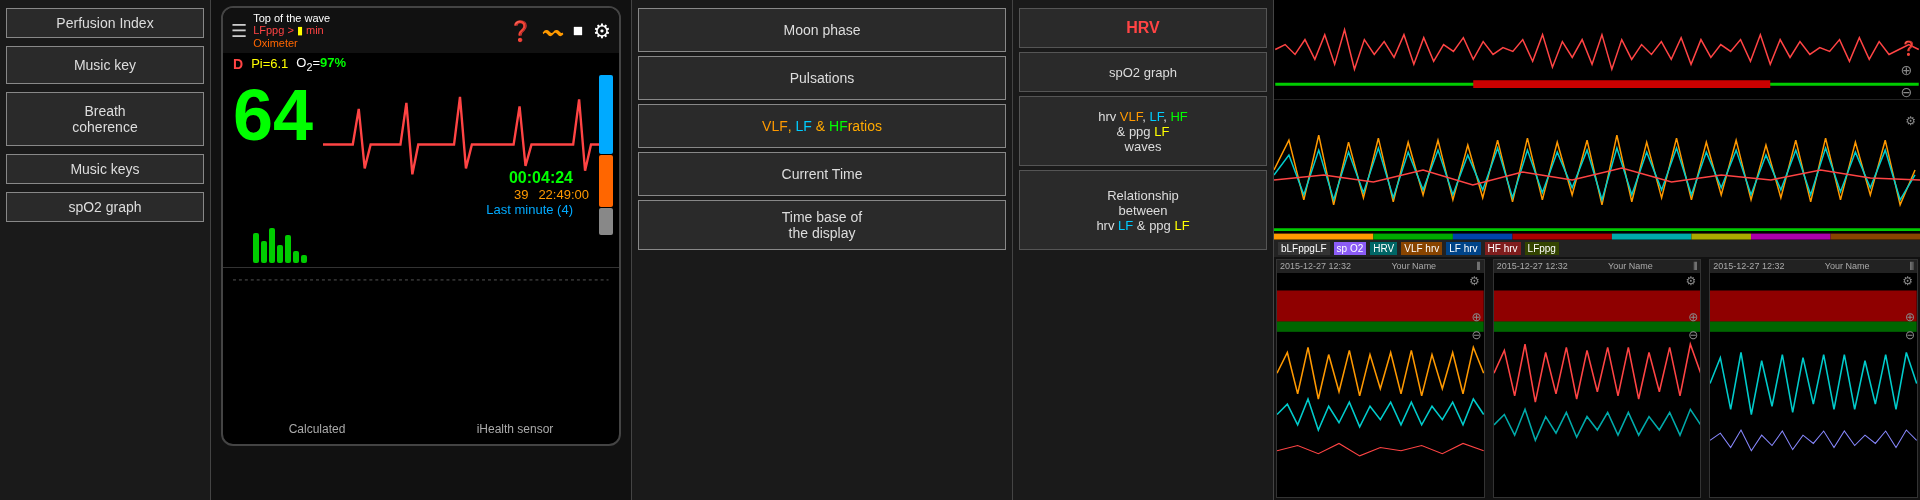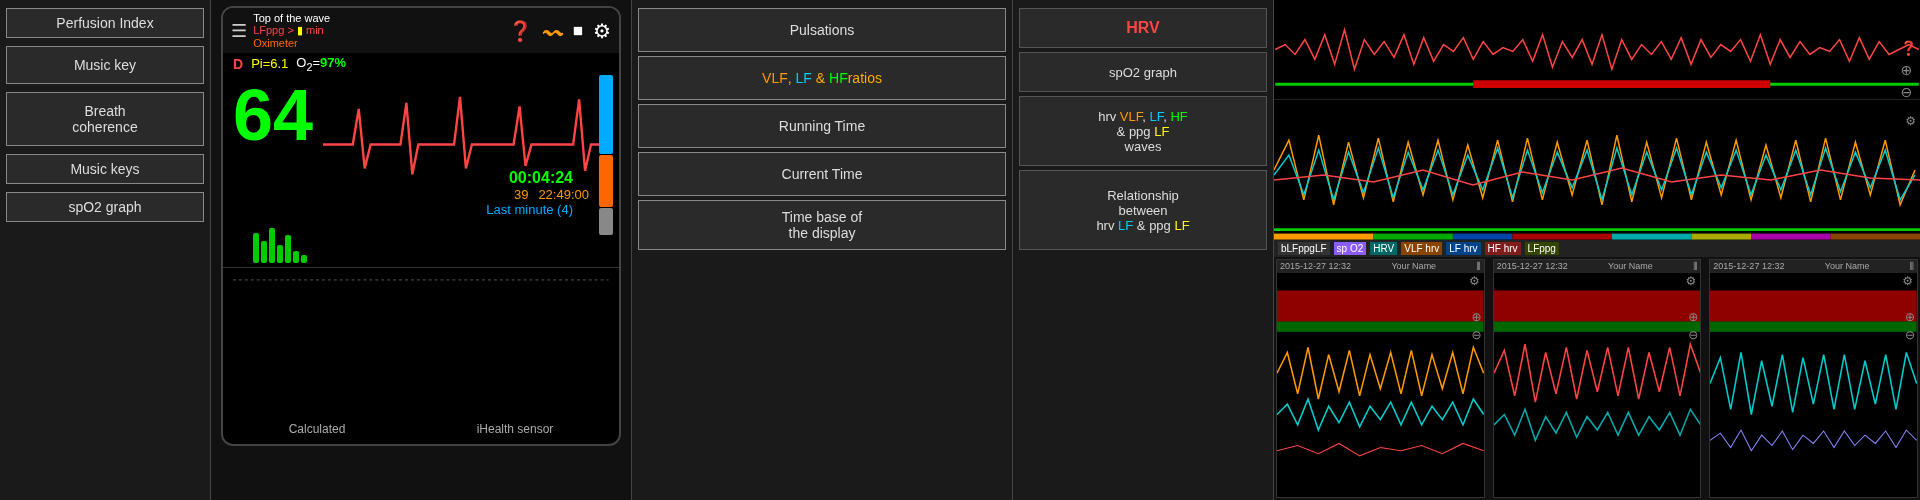--- a/index.html
+++ b/index.html
@@ -371,28 +371,28 @@
       <div class="device-bottom-labels">
         <span>Calculated</span>
         <span>iHealth sensor</span>
       </div>
     </div>
   </div>
 
   <div class="separator"></div>
 
   <div class="middle-panel">
+    <div class="mid-label-box">Moon phase</div>
     <div class="mid-label-box">Pulsations</div>
     <div class="mid-label-box highlight">
       <span style="color:#ff9900;">VLF</span>,&nbsp;
       <span style="color:#00ccff;">LF</span>&nbsp;&amp;&nbsp;
       <span style="color:#00ff00;">HF</span><br>
       <span>ratios</span>
     </div>
-    <div class="mid-label-box">Running Time</div>
     <div class="mid-label-box">Current Time</div>
     <div class="mid-label-box">Time base of<br>the display</div>
   </div>
 
   <div class="separator"></div>
 
   <div class="right-info">
     <div class="info-box">
       <span class="hrv-title">HRV</span>
     </div>

